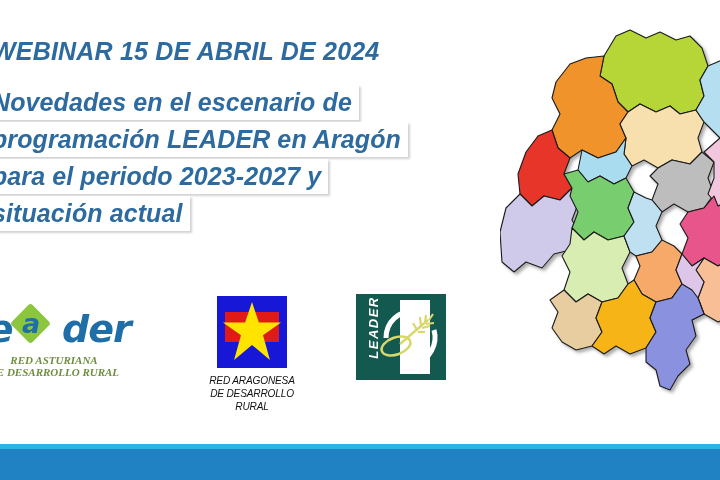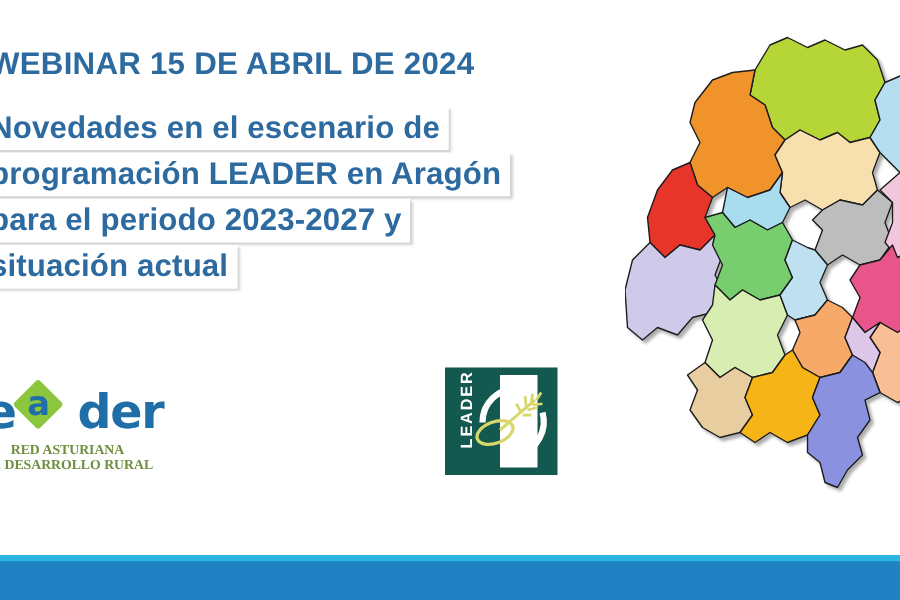--- a/index.html
+++ b/index.html
@@ -1,21 +1,21 @@
 <!DOCTYPE html>
 <html><head>
 <meta charset="utf-8">
 <style>
   html,body{margin:0;padding:0;}
   body{
     width:720px;height:480px;overflow:hidden;background:#ffffff;
     font-family:"Liberation Sans", sans-serif;
     position:relative;
   }
-  #slide{position:absolute;inset:0;background:#ffffff;overflow:hidden;}
+  #slide{position:absolute;inset:0;background:#ffffff;overflow:hidden;font-style:italic;}
 
   
   #title-block{
     position:absolute;left:-14px;top:34px;width:470px;
     display:flex;flex-direction:column;align-items:flex-start;
   }
   .tline{
     position:relative;
     display:inline-block;
     background:#ffffff;
@@ -130,20 +130,30 @@
         <div id="reader-diamond"></div>
         <div id="reader-diamond-inner">a</div>
         <span class="w2">der</span>
       </div>
       <div id="reader-caption">
         <div class="l1">RED ASTURIANA</div>
         <div class="l2">DE DESARROLLO RURAL</div>
       </div>
     </div>
 
+    <div id="logo-aragonesa">
+      <div id="arag-mark">
+        <div id="arag-band"></div>
+        <div id="arag-star"></div>
+      </div>
+      <div id="arag-caption">
+        <div>RED ARAGONESA</div>
+        <div>DE DESARROLLO RURAL</div>
+      </div>
+    </div>
 
     <div id="logo-leader">
       <div id="leader-box">
         <div id="leader-white"></div>
         <div id="leader-text">LEADER</div>
         <svg id="leader-graphic" viewBox="0 0 68 70">
           <path d="M10 36 C10 20 22 9 40 8" stroke="#ffffff" stroke-width="5" fill="none"></path>
           <path d="M58 28 C62 42 54 58 38 63" stroke="#ffffff" stroke-width="5" fill="none"></path>
           <ellipse cx="20" cy="44" rx="15" ry="8.5" transform="rotate(-20 20 44)" fill="none" stroke="#d8d86a" stroke-width="2.6"></ellipse>
           <line x1="24" y1="42" x2="52" y2="18" stroke="#d8d86a" stroke-width="2.4"></line>

